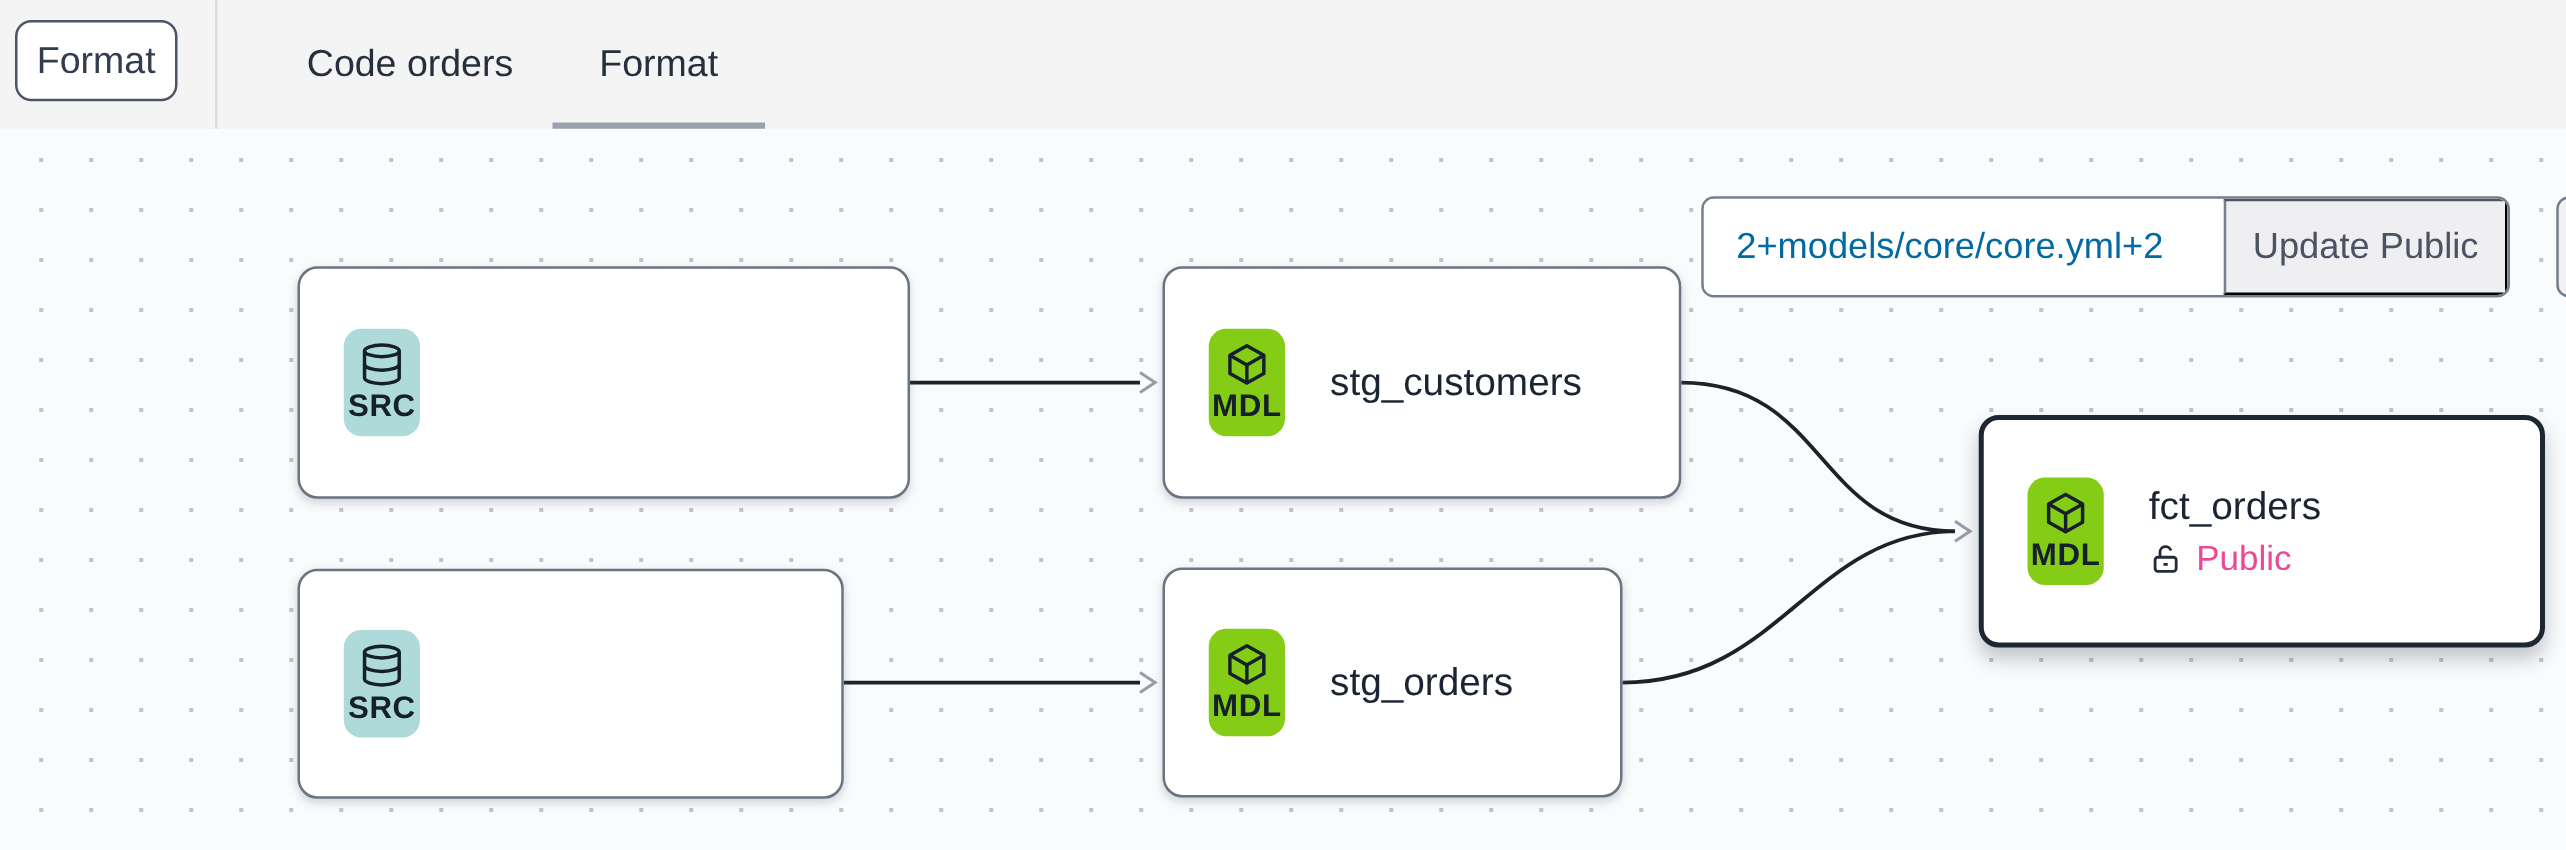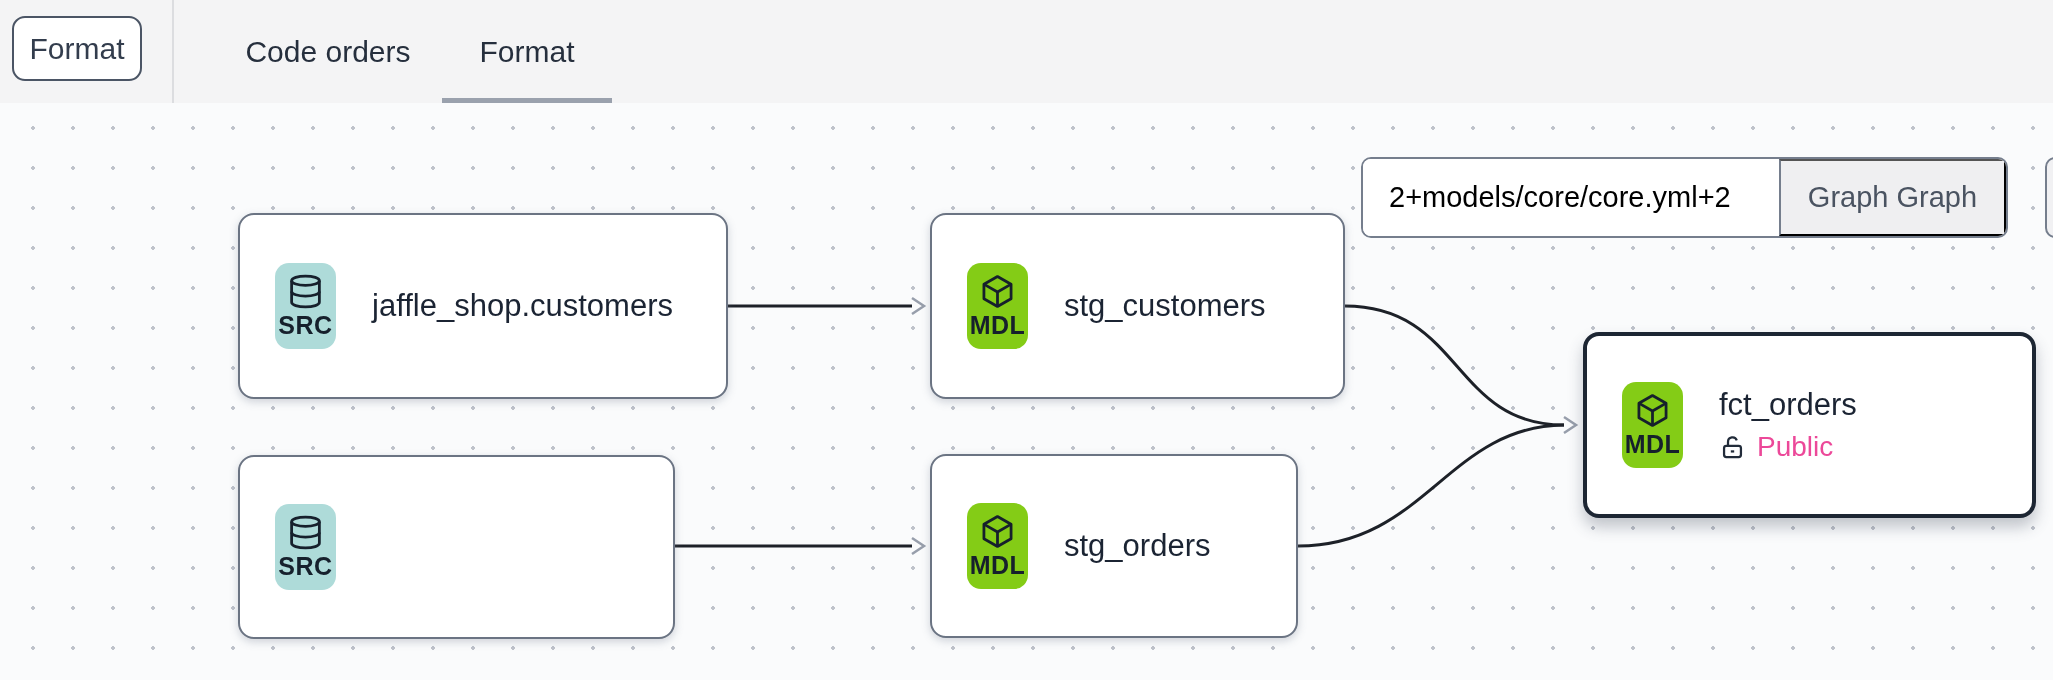--- a/index.html
+++ b/index.html
@@ -52,21 +52,21 @@
   .ntext { display:flex; flex-direction:column;justify-content:center; }
   .naccess { display:flex; align-items:center; gap:11px; margin-top:8px;
     font-size:28px; color:#ec4899; }
   .naccess svg { width:27px; height:27px; stroke:#222c3a; fill:none; }
 
   
   .selector-group { position:absolute; left:1361px; top:54px; width:647px; height:81px;
     border:2.5px solid #757e8d; border-radius:10px; overflow:hidden;
     display:flex; background:#ffffff; z-index:4; }
   .sel-input { flex:0 0 416px; display:flex; align-items:center; padding-left:26px;
-    font-size:29px; color:#000000; background:#ffffff; border:none; outline:none;
+    font-size:29px; color:#0369a1; background:#ffffff; border:none; outline:none;
     font-family:"Liberation Sans","DejaVu Sans",sans-serif; }
   .sel-btn { flex:1; display:flex; align-items:center; justify-content:center;
     background:#efeff1; border-left:2.5px solid #757e8d;
     font-size:29px; color:#4a5361; cursor:pointer; }
   .partial-btn { position:absolute; left:2045px; top:54px; width:50px; height:81px;
     border:2.5px solid #757e8d; border-radius:10px; background:#f1f1f3; z-index:4;
     cursor:pointer; }
 </style>
 </head>
 <body>
@@ -98,21 +98,20 @@
 
   <div class="node" style="left:238px; top:110px; width:490px; height:186px;">
     <span class="nbadge src">
       <svg viewBox="0 0 24 24" stroke-width="1.8">
         <ellipse cx="12" cy="5" rx="9" ry="3"></ellipse>
         <path d="M3 5v14a9 3 0 0 0 18 0V5"></path>
         <path d="M3 12a9 3 0 0 0 18 0"></path>
       </svg>
       <span class="tcode">SRC</span>
     </span>
-    <span class="ntitle">jaffle_shop.customers</span>
   </div>
 
   <div class="node" style="left:930px; top:110px; width:415px; height:186px;">
     <span class="nbadge mdl">
       <svg viewBox="0 0 24 24" stroke-width="1.8" stroke-linejoin="round">
         <path d="M12 2.3 20.8 7.3 V16.7 L12 21.7 3.2 16.7 V7.3 Z"></path>
         <path d="M3.4 7.4 12 12.3 20.6 7.4"></path>
         <path d="M12 12.3 V21.5"></path>
       </svg>
       <span class="tcode">MDL</span>
@@ -160,18 +159,18 @@
           <path d="M8 10.5 V7 a4 4 0 0 1 7.8 -1.3"></path>
           <line x1="10.5" y1="15.5" x2="13.5" y2="15.5"></line>
         </svg>
         <span>Public</span>
       </span>
     </span>
   </div>
 
   <div class="selector-group">
     <input class="sel-input" type="text" value="2+models/core/core.yml+2" style="">
-    <button class="sel-btn">Graph Graph</button>
+    <button class="sel-btn">Update Public</button>
   </div>
 
   <div class="partial-btn"></div>
 
 </main>
 
 </body></html>

